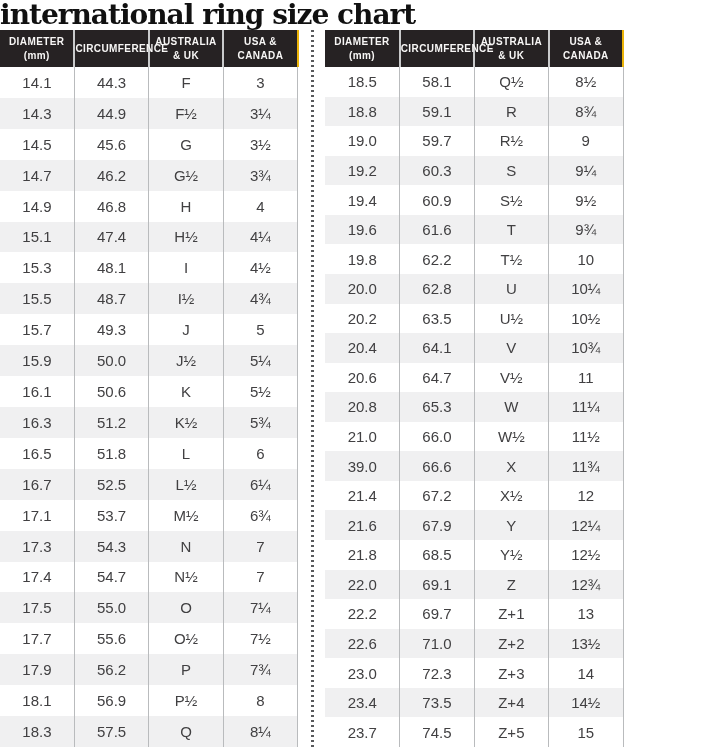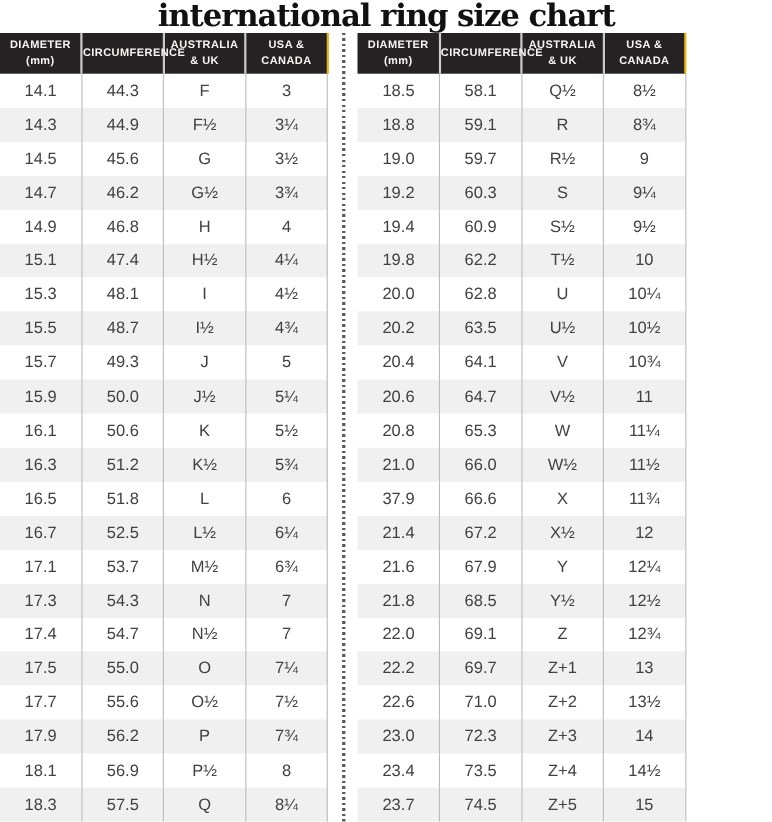--- a/index.html
+++ b/index.html
@@ -11,21 +11,20 @@
     width: 702px;
     height: 747px;
     overflow: hidden;
     font-family: "Liberation Sans", sans-serif;
     color: #414042;
   }
   .page-title {
     margin: 0;
     height: 30px;
     line-height: 30px;
-    text-align: center;
     font-family: "DejaVu Serif", serif;
     font-weight: 800;
     font-size: 28px;
     letter-spacing: -1px;
     color: #111111;
     white-space: nowrap;
   }
   .chart-wrap {
     display: flex;
     width: 624px;
@@ -278,20 +277,26 @@
           <td>S</td>
           <td>9¼</td>
         </tr>
         <tr>
           <td>19.4</td>
           <td>60.9</td>
           <td>S½</td>
           <td>9½</td>
         </tr>
         <tr>
+          <td>19.6</td>
+          <td>61.6</td>
+          <td>T</td>
+          <td>9¾</td>
+        </tr>
+        <tr>
           <td>19.8</td>
           <td>62.2</td>
           <td>T½</td>
           <td>10</td>
         </tr>
         <tr>
           <td>20.0</td>
           <td>62.8</td>
           <td>U</td>
           <td>10¼</td>
@@ -320,21 +325,21 @@
           <td>W</td>
           <td>11¼</td>
         </tr>
         <tr>
           <td>21.0</td>
           <td>66.0</td>
           <td>W½</td>
           <td>11½</td>
         </tr>
         <tr>
-          <td>37.9</td>
+          <td>39.0</td>
           <td>66.6</td>
           <td>X</td>
           <td>11¾</td>
         </tr>
         <tr>
           <td>21.4</td>
           <td>67.2</td>
           <td>X½</td>
           <td>12</td>
         </tr>

